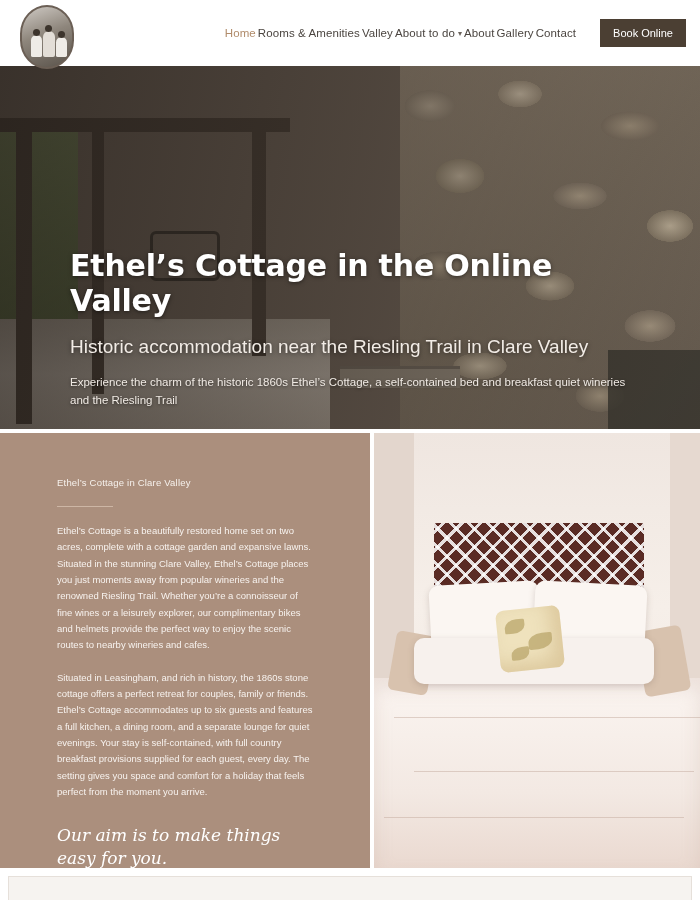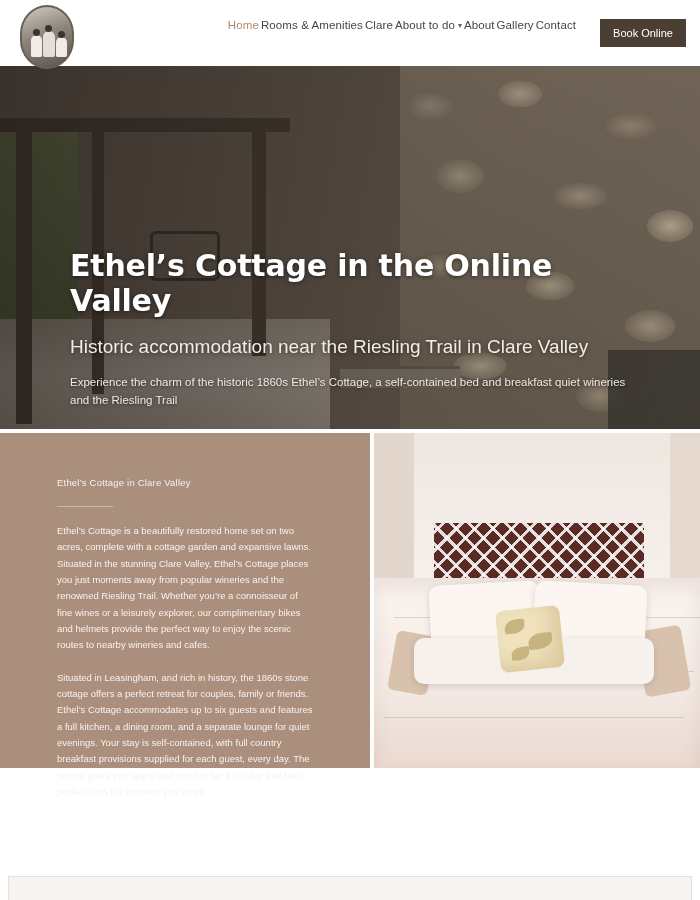--- a/index.html
+++ b/index.html
@@ -40,21 +40,21 @@
   .logo .f2 { left:13px; width:12px; height:26px; background:#e3ded7;}
   .logo .f3 { left:26px; width:11px; height:20px; }
   .logo .head { position:absolute; background:#3c342c; border-radius:50%; width:7px; height:7px; }
   .logo .h1 { left:3px; top:6px; }
   .logo .h2 { left:15px; top:2px; }
   .logo .h3 { left:28px; top:8px; }
 
   .nav {
     margin-left: auto;
     display: flex;
-    align-items: flex-start;
+    align-items: center;
     gap: 2px;
   }
   .nav a {
     font-size: 11.5px;
     color: #4b4540;
     text-decoration: none;
     letter-spacing: .1px;
     white-space: nowrap;
   }
   .nav a.active { color: #b08b6a; }
@@ -165,21 +165,21 @@
     font-size: 11.5px;
     line-height: 1.55;
     color: #f0eae4;
     max-width: 556px;
     text-shadow: 0 1px 3px rgba(0,0,0,.5);
   }
 
   
   .welcome {
     display: flex;
-    height: 335px;
+    height: 435px;
     margin-top: 4px;
   }
   .welcome-left {
     width: 370px;
     background: #ab8f7d;
     padding: 44px 56px 0 57px;
     position: relative;
   }
   .eyebrow {
     font-size: 9.5px;
@@ -283,21 +283,21 @@
           <div class="f f3"></div>
         <div class="head h1"></div>
           <div class="head h2"></div>
           <div class="head h3"></div>
       </div>
     </div>
 
     <div class="nav">
       <a href="#" class="active">Home</a>
       <a href="#">Rooms &amp; Amenities</a>
-      <a href="#">Clare</a>
+      <a href="#">Valley</a>
       <a href="#"><span>About to do</span><span class="caret">▾</span></a>
       <a href="#">About</a>
       <a href="#">Gallery</a>
       <a href="#">Contact</a>
       <button class="book-btn">Book Online</button>
     </div>
   </div>
 
   <div class="hero">
     <div class="hero-bg">

